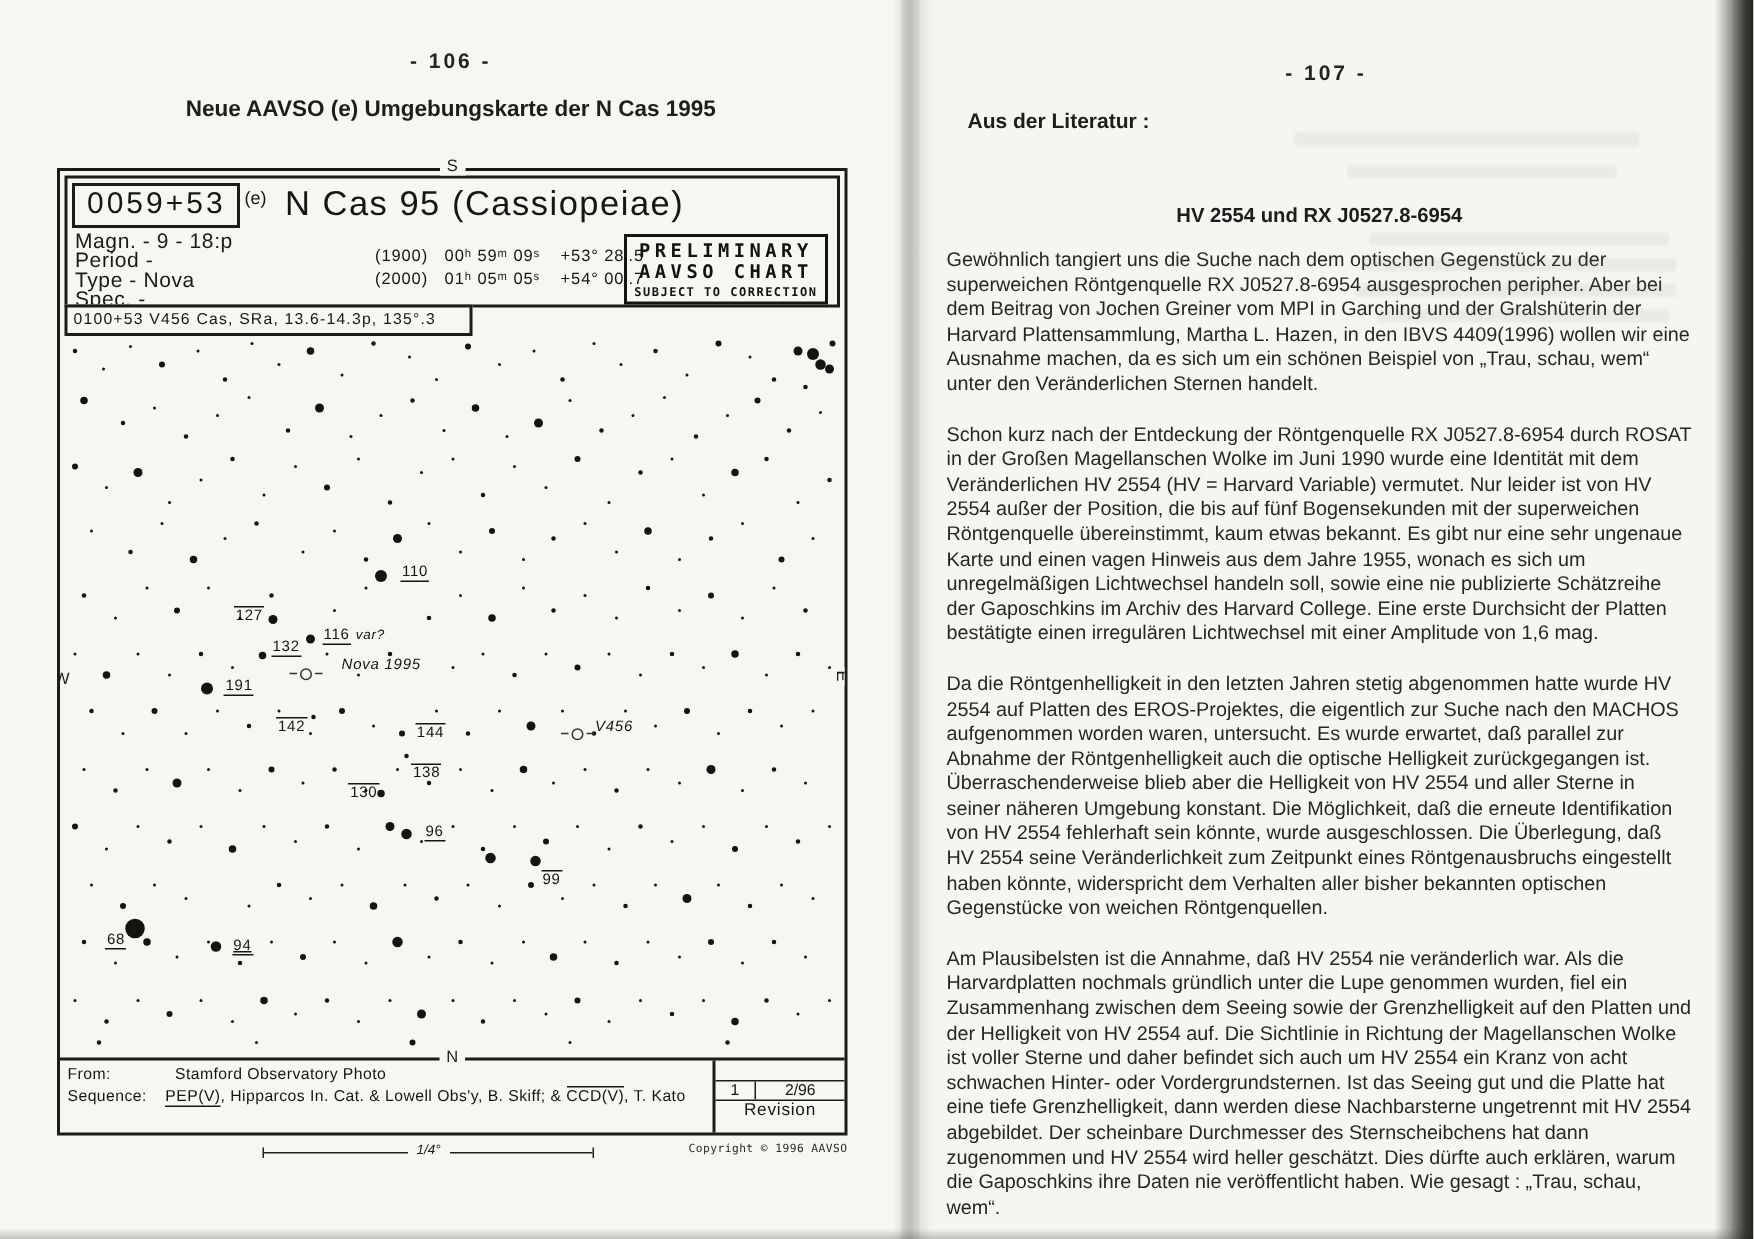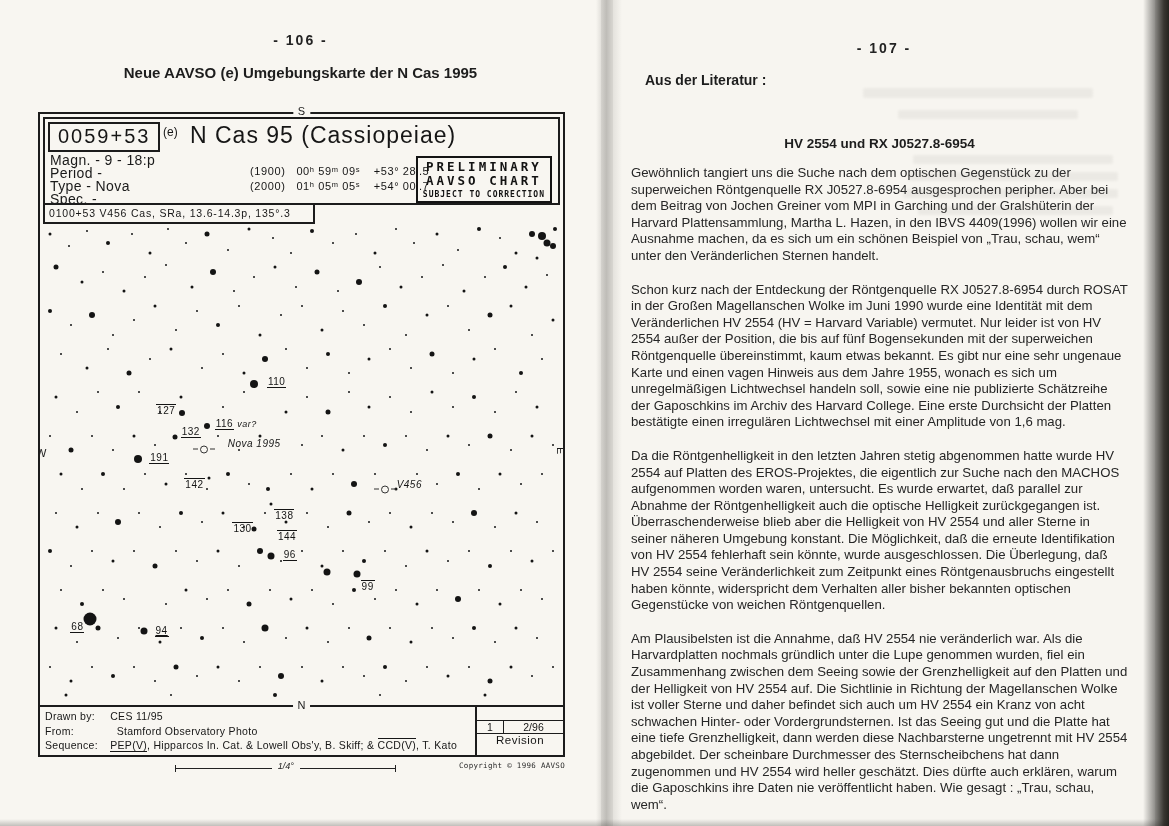--- a/index.html
+++ b/index.html
@@ -435,21 +435,21 @@
             <span class="dash"></span>
             <span class="ring"></span>
             <span class="dash"></span>
           </div>
           <span class="slabel italic" style="left: 33.6%; top: 44.5%; margin-left: 11px;"><span class="lnum">Nova 1995</span></span>
           <div class="star" style="left: 18.8%; top: 48.9%; width: 8px; height: 8px;"></div>
           <span class="slabel" style="left: 20.9%; top: 47.5%;"><span class="lnum under">191</span></span>
           <div class="star" style="left: 32.3%; top: 52.8%; width: 3px; height: 3px;"></div>
           <span class="slabel" style="left: 27.6%; top: 53%;"><span class="lnum over">142</span></span>
           <div class="star" style="left: 43.5%; top: 55.1%; width: 4px; height: 4px;"></div>
-          <span class="slabel" style="left: 45.3%; top: 53.9%; margin-top: 48px;"><span class="lnum over">144</span></span>
+          <span class="slabel" style="left: 45.3%; top: 53.9%;"><span class="lnum over">144</span></span>
           <div class="star" style="left: 44.2%; top: 58.2%; width: 3px; height: 3px;"></div>
           <span class="slabel" style="left: 44.8%; top: 59.4%;"><span class="lnum over">138</span></span>
           <div class="star" style="left: 41%; top: 63.5%; width: 5px; height: 5px;"></div>
           <span class="slabel" style="left: 36.8%; top: 62.2%;"><span class="lnum over">130</span></span>
           <div class="star" style="left: 44.2%; top: 69.1%; width: 7px; height: 7px;"></div>
           <span class="slabel" style="left: 46.4%; top: 67.6%;"><span class="lnum under">96</span></span>
           <div class="star" style="left: 60.6%; top: 72.8%; width: 7px; height: 7px;"></div>
           <span class="slabel" style="left: 61.3%; top: 74.3%;"><span class="lnum over">99</span></span>
           <div class="ring-marker" style="left: 66%; top: 55.1%;">
             <span class="dash"></span>
@@ -460,24 +460,20 @@
           <div class="star" style="left: 9.6%; top: 82.1%; width: 13px; height: 13px;"></div>
           <span class="slabel" style="left: 5.8%; top: 82.6%;"><span class="lnum under">68</span></span>
           <div class="star" style="left: 19.8%; top: 84.7%; width: 7px; height: 7px;"></div>
           <span class="slabel" style="left: 21.9%; top: 83.3%; text-decoration: underline;"><span class="lnum under">94</span></span>
         </div>
 
       <div class="cfooter">
         <span class="compass compass-n">N</span>
         <div class="cfooter-left">
           <div class="cfooter-row">
-            <span class="flabel">Drawn by:</span>
-            <span>CES  11/95</span>
-          </div>
-          <div class="cfooter-row">
             <span class="flabel">From:</span>
             &nbsp;&nbsp;<span>Stamford Observatory Photo</span>
           </div>
           <div class="cfooter-row">
             <span class="flabel">Sequence:</span>
             <span class="seq-under">PEP(V)</span><span>, Hipparcos In. Cat. &amp; Lowell Obs'y, B. Skiff; &amp; </span><span class="seq-over">CCD(V)</span><span>, T. Kato</span>
           </div>
         </div>
         <div class="rev-table">
           <div class="rev-empty"></div>

